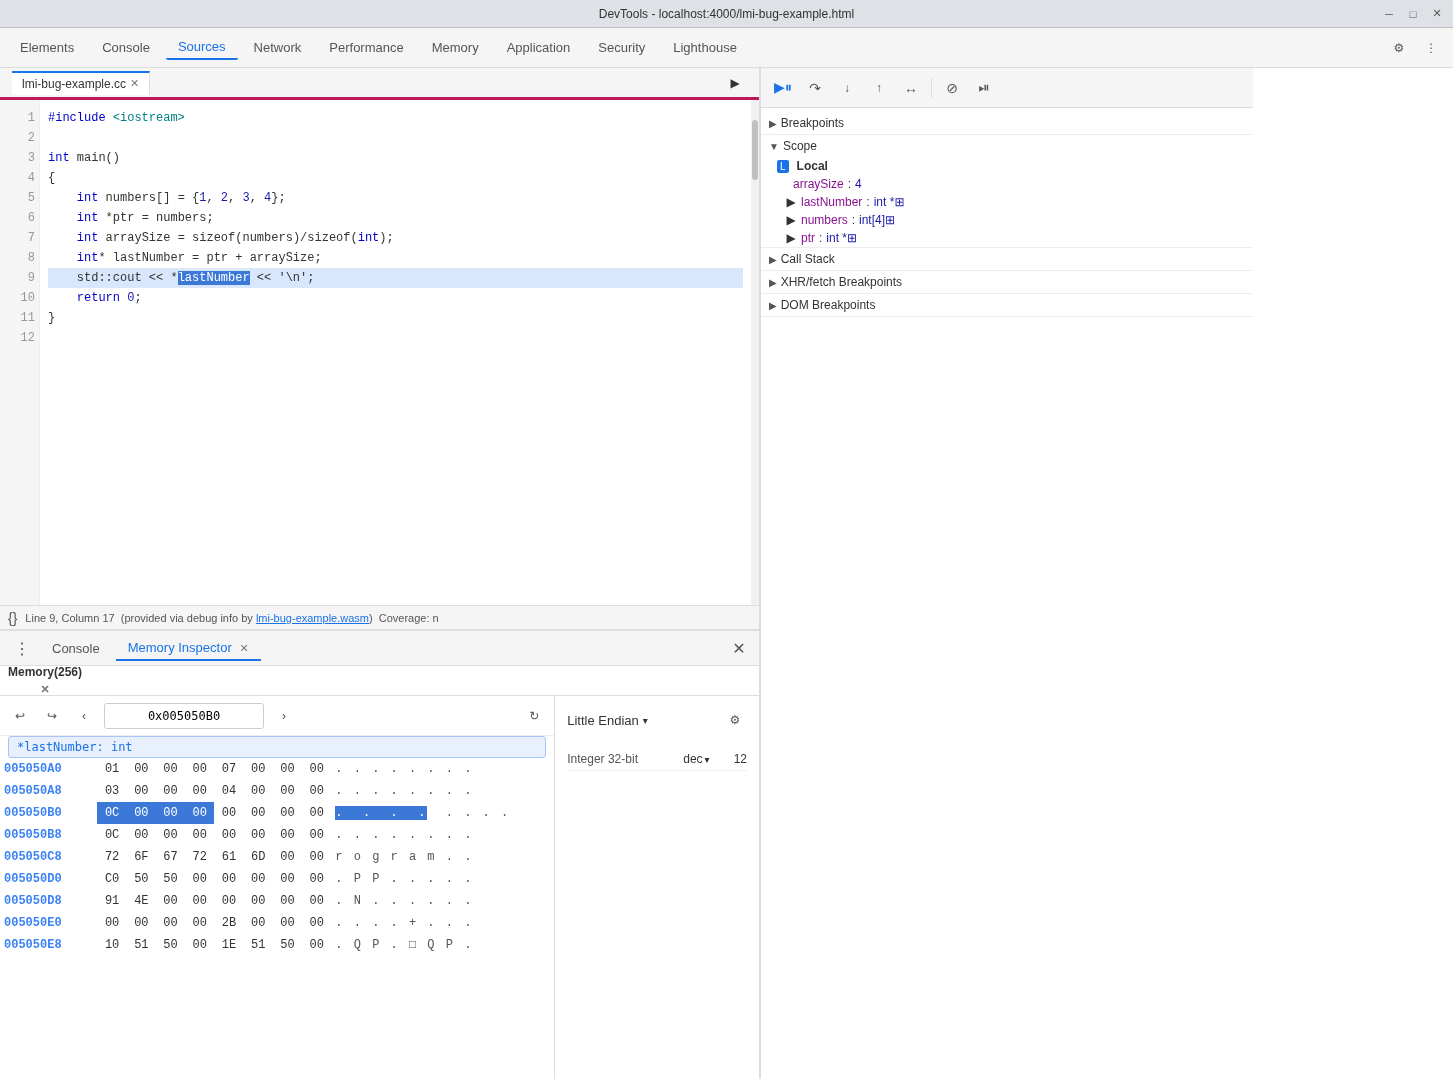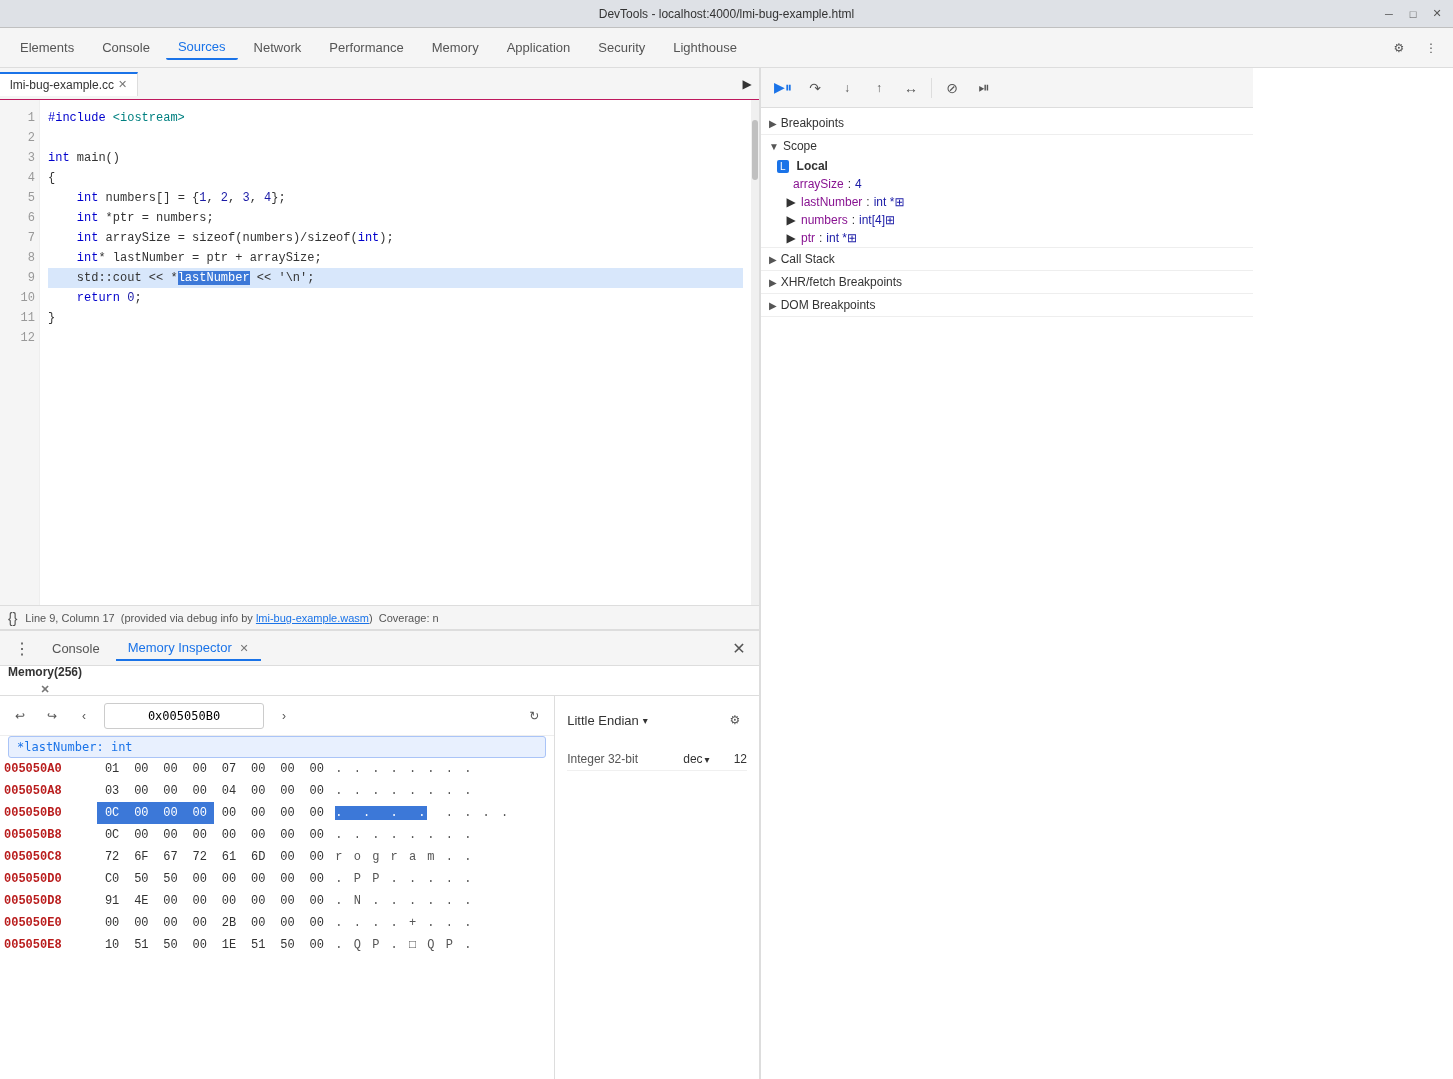--- a/index.html
+++ b/index.html
@@ -17,21 +17,21 @@
     .top-tab-icons { display: flex; gap: 4px; margin-left: auto; align-items: center; }
     .icon-btn { width: 28px; height: 28px; display: flex; align-items: center; justify-content: center; cursor: pointer; color: #555; border-radius: 2px; }
 
     
     .main-layout { display: flex; height: calc(1079px - 28px - 40px); }
 
     
     .left-panel { width: 760px; display: flex; flex-direction: column; border-right: 1px solid #ddd; }
 
     
-    .file-tabs { display: flex; align-items: center; height: 32px; background: #f5f5f5; border-bottom: 1px solid #be185d; padding: 0 0; }
+    .file-tabs { display: flex; align-items: center; height: 32px; background: #f5f5f5; border-bottom: 3px solid #be185d; padding: 0 12px; }
     .file-tab { display: flex; align-items: center; gap: 4px; padding: 4px 10px; font-size: 12px; cursor: pointer; color: #333; background: #fff; border-top: 2px solid #1a73e8; border-right: 1px solid #ddd; }
     .file-tab-close { font-size: 11px; color: #777; cursor: pointer; }
     .file-tab-play { margin-left: auto; width: 24px; height: 24px; display: flex; align-items: center; justify-content: center; }
 
     
     .code-area { flex: 1; overflow: hidden; position: relative; display: flex; background: #fff; }
     .line-numbers { width: 40px; padding: 8px 4px; background: #f5f5f5; text-align: right; font-family: 'Consolas', 'Courier New', monospace; font-size: 12px; color: #999; line-height: 20px; border-right: 1px solid #eee; user-select: none; }
     .code-content { flex: 1; padding: 8px; font-family: 'Consolas', 'Courier New', monospace; font-size: 12px; line-height: 20px; overflow: auto; }
     .code-line { white-space: pre; min-height: 20px; }
     .code-line.highlighted { background: #d8e7fb; }
@@ -64,21 +64,21 @@
     .nav-btn { width: 24px; height: 24px; display: flex; align-items: center; justify-content: center; cursor: pointer; color: #555; }
     .hex-address-input { width: 160px; height: 26px; border: 1px solid #ccc; text-align: center; font-family: monospace; font-size: 12px; border-radius: 3px; }
     .refresh-btn { margin-left: auto; width: 24px; height: 24px; display: flex; align-items: center; justify-content: center; cursor: pointer; color: #555; }
 
     .highlight-label { margin: 0 8px; display: inline-block; background: #e8f0fe; border: 1px solid #aac4f7; color: #1a73e8; padding: 3px 8px; font-family: monospace; font-size: 12px; border-radius: 3px; }
 
     .hex-table-container { flex: 1; overflow: auto; }
     .hex-table { width: 100%; font-family: 'Consolas', 'Courier New', monospace; font-size: 12px; border-collapse: collapse; }
     .hex-table tr { height: 22px; }
     .hex-table td { padding: 1px 4px; white-space: nowrap; }
-    .hex-addr { color: #b91c1c; font-weight: bold; min-width: 80px; margin-left: 48px; }
+    .hex-addr { color: #3b82f6; font-weight: bold; min-width: 80px; margin-left: 48px; }
     .hex-addr.current { font-weight: bold; }
     .hex-byte { min-width: 24px; text-align: center; color: #333; }
     .hex-byte.highlighted { background: #3c78d8; color: white; }
     .hex-ascii { padding-left: 16px; letter-spacing: 2px; color: #555; }
     .hex-ascii .hl { background: #3c78d8; color: white; }
 
     
     .right-inspector { flex: 1; display: flex; flex-direction: column; padding: 12px; gap: 8px; }
     .endian-row { display: flex; align-items: center; justify-content: space-between; margin-bottom: 8px; }
     .endian-select { display: flex; align-items: center; gap: 4px; font-size: 13px; cursor: pointer; font-weight: 500; }

